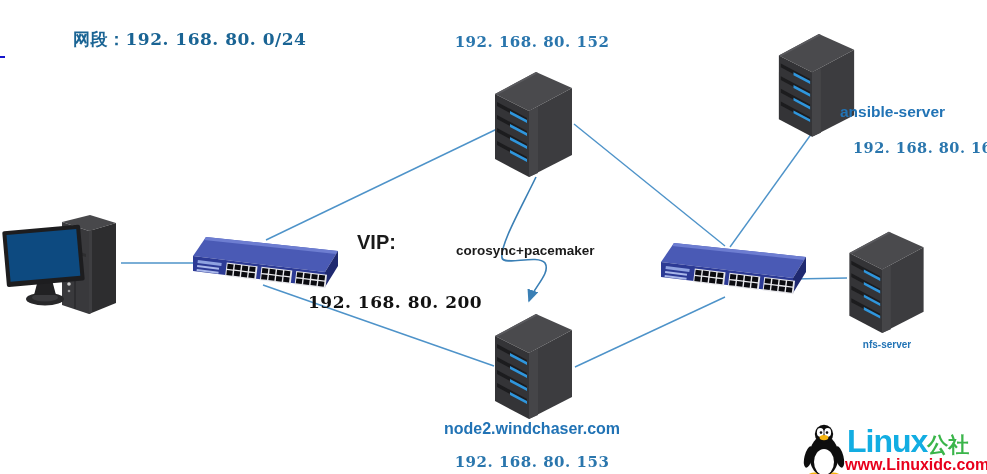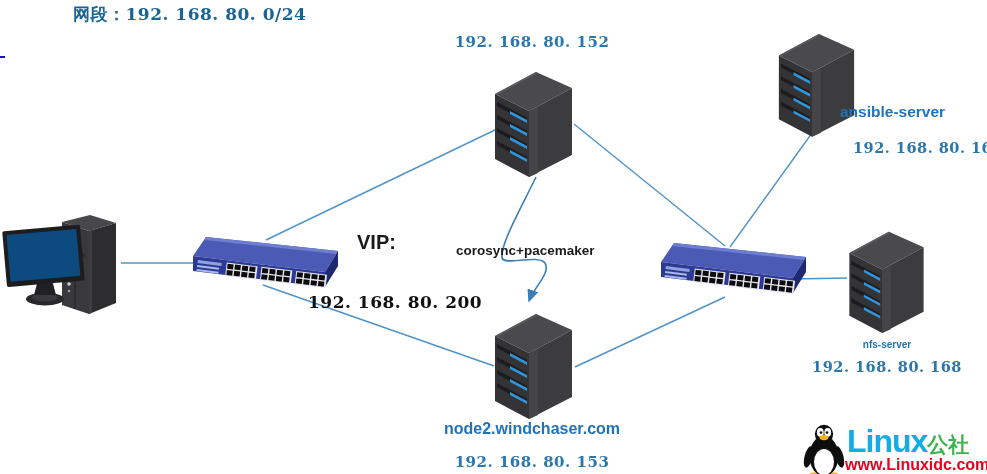--- a/index.html
+++ b/index.html
@@ -242,34 +242,33 @@
         <polygon points="9,49 39,65 39,69 9,53" fill="#1c1c1e"></polygon>
           <polygon points="22,58 39,67 39,70 22,61" fill="#2f96dd"></polygon>
         <polygon points="9,62 39,78 39,82 9,66" fill="#1c1c1e"></polygon>
           <polygon points="22,71 39,80 39,83 22,74" fill="#2f96dd"></polygon>
         <polygon points="9,75 39,91 39,95 9,79" fill="#1c1c1e"></polygon>
           <polygon points="22,84 39,93 39,96 22,87" fill="#2f96dd"></polygon>
       </g>
     </svg>
   </div>
 
-  <div class="abs label subnet" style="left:73px;top:3px;">网段：192. 168. 80. 0/24</div>
+  <div class="abs label subnet" style="left:73px;top:28px;">网段：192. 168. 80. 0/24</div>
 
   <div class="abs label ip-blue center" style="left:407px;top:33px;width:250px;">192. 168. 80. 152</div>
 
   <div class="abs label black-bold" style="left:357px;top:231px;font-size:20px;">VIP:</div>
   <div class="abs label" style="left:308px;top:250px;font-size:17px;font-weight:bold;color:#111;font-family:'DejaVu Serif',serif;letter-spacing:0.5px;margin-top:42px;">192. 168. 80. 200</div>
 
   <div class="abs label black-bold" style="left:456px;top:243px;font-size:13.5px;">corosync+pacemaker</div>
 
   <div class="abs label name-blue" style="left:840px;top:103px;font-size:15.5px;">ansible-server</div>
   <div class="abs label ip-blue" style="left:853px;top:139px;font-size:14.5px;">192. 168. 80. 167</div>
 
   <div class="abs label name-blue center" style="left:812px;top:339px;width:150px;font-size:10px;">nfs-server</div>
-  <div class="abs label ip-blue center" style="left:812px;top:358px;width:150px;font-size:14.5px;">192. 168. 80. 168</div>
 
   <div class="abs label name-blue center" style="left:407px;top:420px;width:250px;">node2.windchaser.com</div>
   <div class="abs label ip-blue center" style="left:407px;top:453px;width:250px;">192. 168. 80. 153</div>
 
   <div class="abs" style="left:801px;top:424px;width:186px;height:58px;">
     <div class="abs" style="left:2px;top:0px;">
       <svg width="44" height="58" viewBox="0 0 44 58">
         <ellipse cx="12" cy="53" rx="8" ry="4.5" fill="#f6b40e"></ellipse>
         <ellipse cx="30" cy="53" rx="8" ry="4.5" fill="#f6b40e"></ellipse>
         <ellipse cx="21" cy="32" rx="14.5" ry="20" fill="#0e0e0e"></ellipse>

